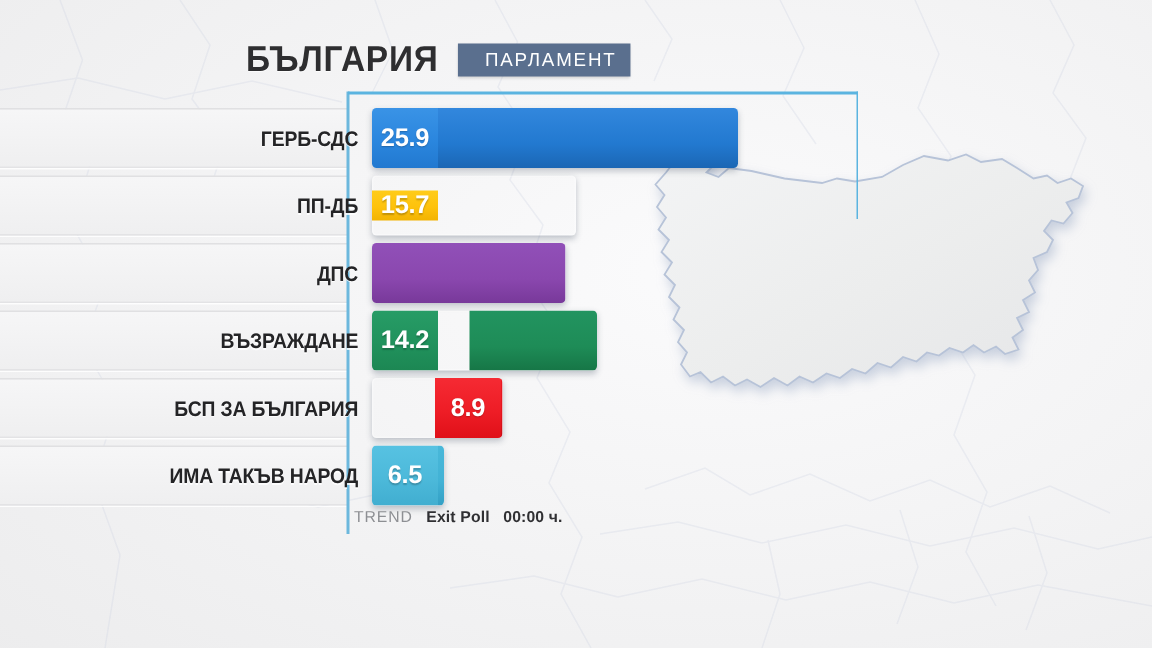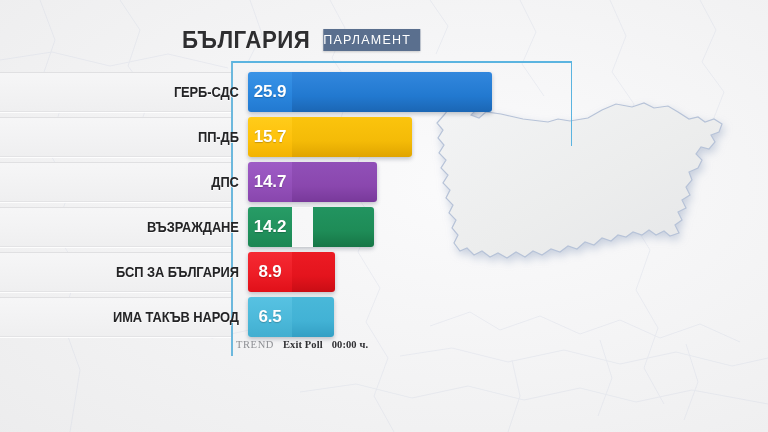--- a/index.html
+++ b/index.html
@@ -69,21 +69,21 @@
     transform: scaleX(.93);
     transform-origin: right center;
     text-shadow: 0 1px 0 rgba(255,255,255,.7);
     white-space: nowrap;
   }
   #chamber-badge {
     background: #5a6f8e;
     color: #ffffff;
     font-size: 12.5px;
     letter-spacing: 1.2px;
-    padding: 4px 9px 4px 0;
+    padding: 4px 9px 4px 18px;
     white-space: nowrap;
     font-family: "Liberation Sans", sans-serif;
     box-shadow: 0 1px 2px rgba(0,0,0,.18);
   }
 
   
   #frame-top {
     position: absolute;
     left: 232px;
     top: 61px;
@@ -166,21 +166,20 @@
   
   #footer {
     position: absolute;
     left: 236px;
     top: 339px;
     z-index: 6;
     display: flex;
     align-items: baseline;
     gap: 9px;
     white-space: nowrap;
-    font-family: Liberation Serif, serif;
   }
   #footer-source {
     font-size: 10.5px;
     color: #8d8f93;
     letter-spacing: .6px;
   }
   #footer-method {
     font-size: 10.5px;
     color: #303033;
     font-weight: bold;
@@ -264,53 +263,52 @@
     <div class="row">
       <div class="party-label">ГЕРБ-СДС</div>
       <div class="bar-wrap" style="width:244px;">
         <div class="bar-value" style="background:linear-gradient(180deg,#3a93e6,#2a86de 55%,#2279d0);">25.9</div>
         <div class="bar-fill" style="background:linear-gradient(180deg,#3287dd,#2279d0 60%,#1b66b4);"></div>
       </div>
     </div>
 
     <div class="row">
       <div class="party-label">ПП-ДБ</div>
-      <div class="bar-wrap" style="width:164px;">
+      <div class="bar-wrap" style="width:136px;align-items:center;">
         <div class="bar-value" style="background:linear-gradient(180deg,#ffcc1a,#fec20c 55%,#f2b302);">15.7</div>
         <div class="bar-fill" style="background:linear-gradient(180deg,#fbc40d,#f4bb07 60%,#e0a400);"></div>
       </div>
     </div>
 
     <div class="row">
       <div class="party-label">ДПС</div>
       <div class="bar-wrap" style="width:129px;">
-        <div class="bar-value" style="background:linear-gradient(180deg,#9e5cc6,#9450ba 55%,#8846ad);">14.7</div>
         <div class="bar-fill" style="background:linear-gradient(180deg,#9150b8,#8a47ae 60%,#78399a);"></div>
       </div>
     </div>
 
     <div class="row">
       <div class="party-label">ВЪЗРАЖДАНЕ</div>
-      <div class="bar-wrap" style="width:126px;gap:21px;">
+      <div class="bar-wrap" style="width:150px;gap:21px;">
         <div class="bar-value" style="background:linear-gradient(180deg,#279c66,#21925d 55%,#1c8753);">14.2</div>
         <div class="bar-fill" style="background:linear-gradient(180deg,#229460,#1e8c57 60%,#167646);"></div>
       </div>
     </div>
 
     <div class="row">
       <div class="party-label">БСП ЗА БЪЛГАРИЯ</div>
-      <div class="bar-wrap" style="width:87px;">
+      <div class="bar-wrap" style="width:87px;padding-left:42px;">
         <div class="bar-value" style="background:linear-gradient(180deg,#f52a33,#ee1d26 55%,#e01019);">8.9</div>
         <div class="bar-fill" style="background:linear-gradient(180deg,#ec1b24,#e4141d 60%,#c90d15);"></div>
       </div>
     </div>
 
     <div class="row">
       <div class="party-label">ИМА ТАКЪВ НАРОД</div>
-      <div class="bar-wrap" style="width:86px;">
+      <div class="bar-wrap" style="width:48px;">
         <div class="bar-value" style="background:linear-gradient(180deg,#57c2e2,#4cb9da 55%,#41aed0);">6.5</div>
         <div class="bar-fill" style="background:linear-gradient(180deg,#49b8d9,#42b2d5 60%,#339fc4);"></div>
       </div>
     </div>
 
   </div>
 
   <div id="footer">
     <span id="footer-source">TREND</span>
     <span id="footer-method">Exit Poll</span>

